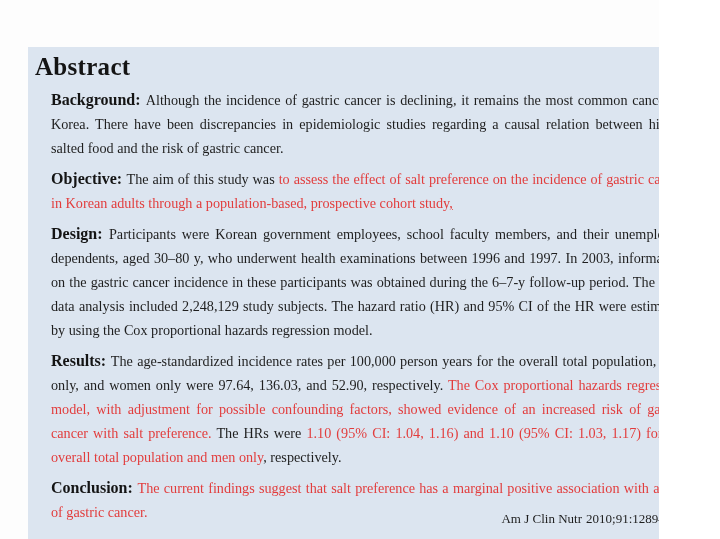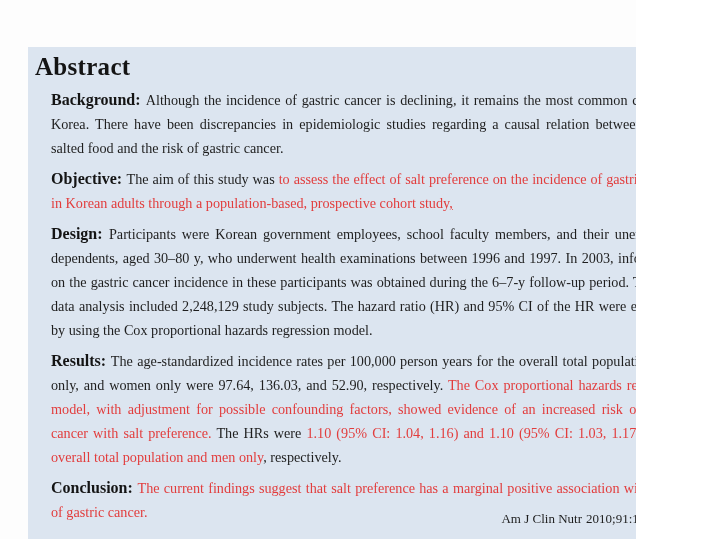--- a/index.html
+++ b/index.html
@@ -6,20 +6,21 @@
     margin: 0;
     padding: 0;
     font-family: "Liberation Serif", "DejaVu Serif", serif;
   }
   .slide {
     position: relative;
     width: 636px;
     height: 539px;
     background: var(--page-bg, #fdfdfd);
     overflow: hidden;
+    padding-left: 23px;
   }
   .panel {
     position: absolute;
     left: 28px;
     top: 47px;
     width: 669px;
     min-height: 456px;
     box-sizing: border-box;
     background: var(--panel, #dce5f0);
     padding: 6px 10px 8px 7px;

